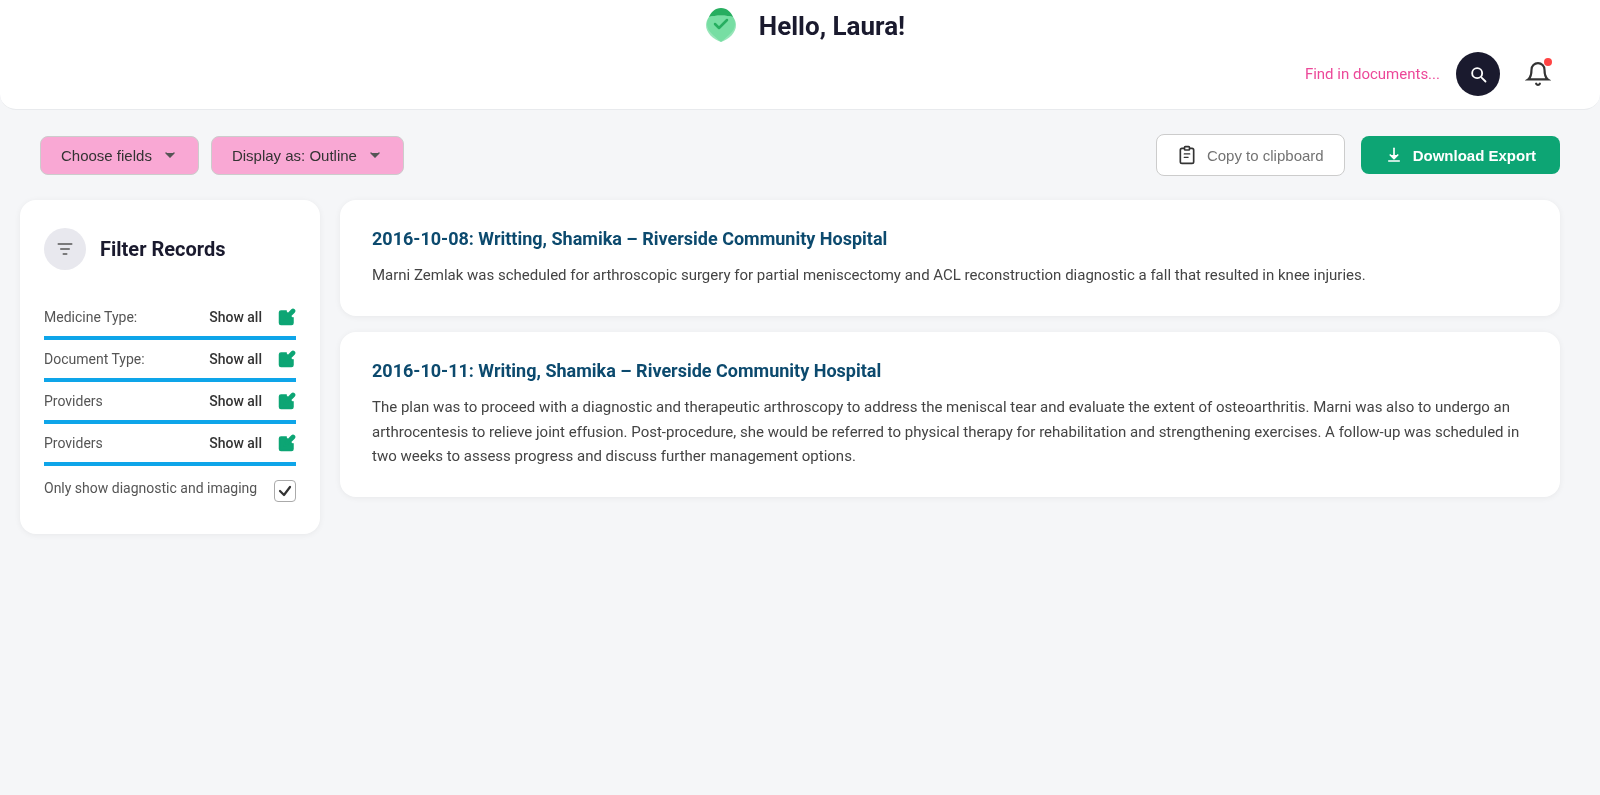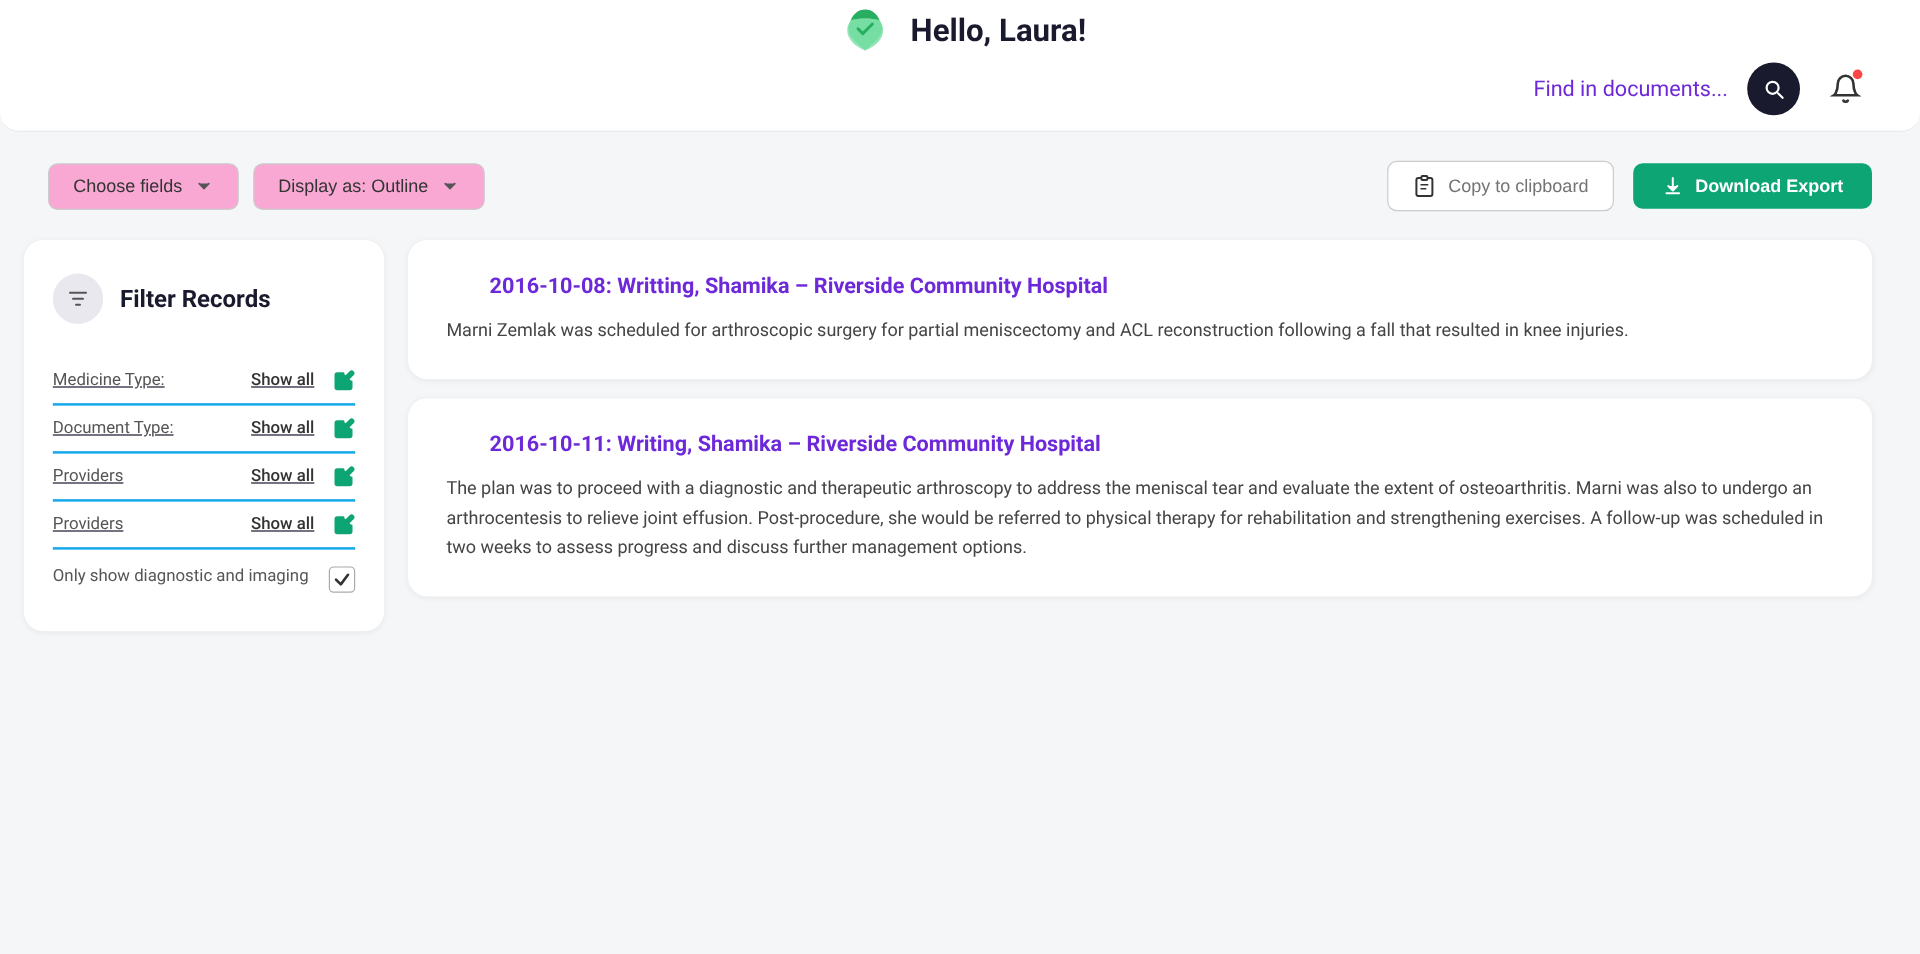--- a/index.html
+++ b/index.html
@@ -41,22 +41,22 @@
       display: flex;
       align-items: center;
       gap: 16px;
     }
     .search-container {
       display: flex;
       align-items: center;
       gap: 12px;
     }
     .search-placeholder {
-      color: #6d28d9;
-      font-size: 18px;
+      color: #ec4899;
+      font-size: 15px;
     }
     .search-btn {
       width: 44px;
       height: 44px;
       background: #1a1a2e;
       border-radius: 50%;
       display: flex;
       align-items: center;
       justify-content: center;
       cursor: pointer;
@@ -181,22 +181,21 @@
     }
     .sidebar-title {
       font-size: 20px;
       font-weight: 700;
       color: #1a1a2e;
     }
     .filter-row {
       display: flex;
       align-items: center;
       padding: 10px 0;
-      border-bottom: 2px solid #0ea5e9;
-      text-decoration: underline;
+      border-bottom: 4px solid #0ea5e9;
     }
     .filter-row:last-of-type {
       border-bottom: none;
     }
     .filter-label {
       font-size: 14px;
       color: #555;
       flex: 1;
     }
     .filter-value {
@@ -256,23 +255,22 @@
     }
     .record-card {
       background: #fff;
       border-radius: 16px;
       padding: 28px 32px;
       box-shadow: 0 1px 6px rgba(0,0,0,0.06);
     }
     .record-title {
       font-size: 18px;
       font-weight: 700;
-      color: #6d28d9;
+      color: #0c4a6e;
       margin-bottom: 14px;
-      margin-left: 36px;
     }
     .record-body {
       font-size: 15px;
       color: #444;
       line-height: 1.65;
     }
 
     
     .toolbar-row {
       display: flex;
@@ -418,21 +416,21 @@
         <svg viewBox="0 0 14 14" fill="none" stroke="#333" stroke-width="2.2" stroke-linecap="round" stroke-linejoin="round">
           <polyline points="2 7 6 11 12 3"></polyline>
         </svg>
       </div>
     </div>
   </aside>
 
   <main class="content-area">
     <div class="record-card">
       <h3 class="record-title">2016-10-08: Writting, Shamika – Riverside Community Hospital</h3>
-      <p class="record-body">Marni Zemlak was scheduled for arthroscopic surgery for partial meniscectomy and ACL reconstruction following a fall that resulted in knee injuries.</p>
+      <p class="record-body">Marni Zemlak was scheduled for arthroscopic surgery for partial meniscectomy and ACL reconstruction diagnostic a fall that resulted in knee injuries.</p>
     </div>
     <div class="record-card">
       <h3 class="record-title">2016-10-11: Writing, Shamika – Riverside Community Hospital</h3>
       <p class="record-body">The plan was to proceed with a diagnostic and therapeutic arthroscopy to address the meniscal tear and evaluate the extent of osteoarthritis. Marni was also to undergo an arthrocentesis to relieve joint effusion. Post-procedure, she would be referred to physical therapy for rehabilitation and strengthening exercises. A follow-up was scheduled in two weeks to assess progress and discuss further management options.</p>
     </div>
   </main>
 
 </div>
 
 </body></html>

